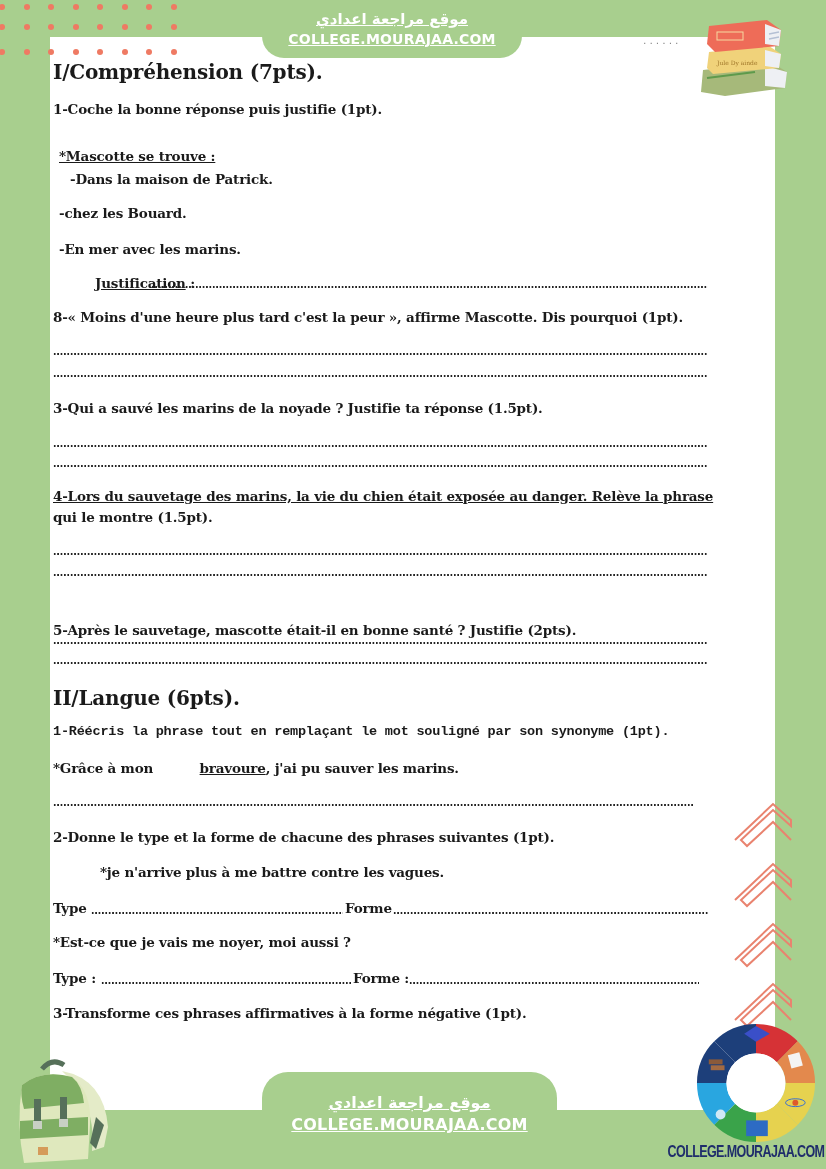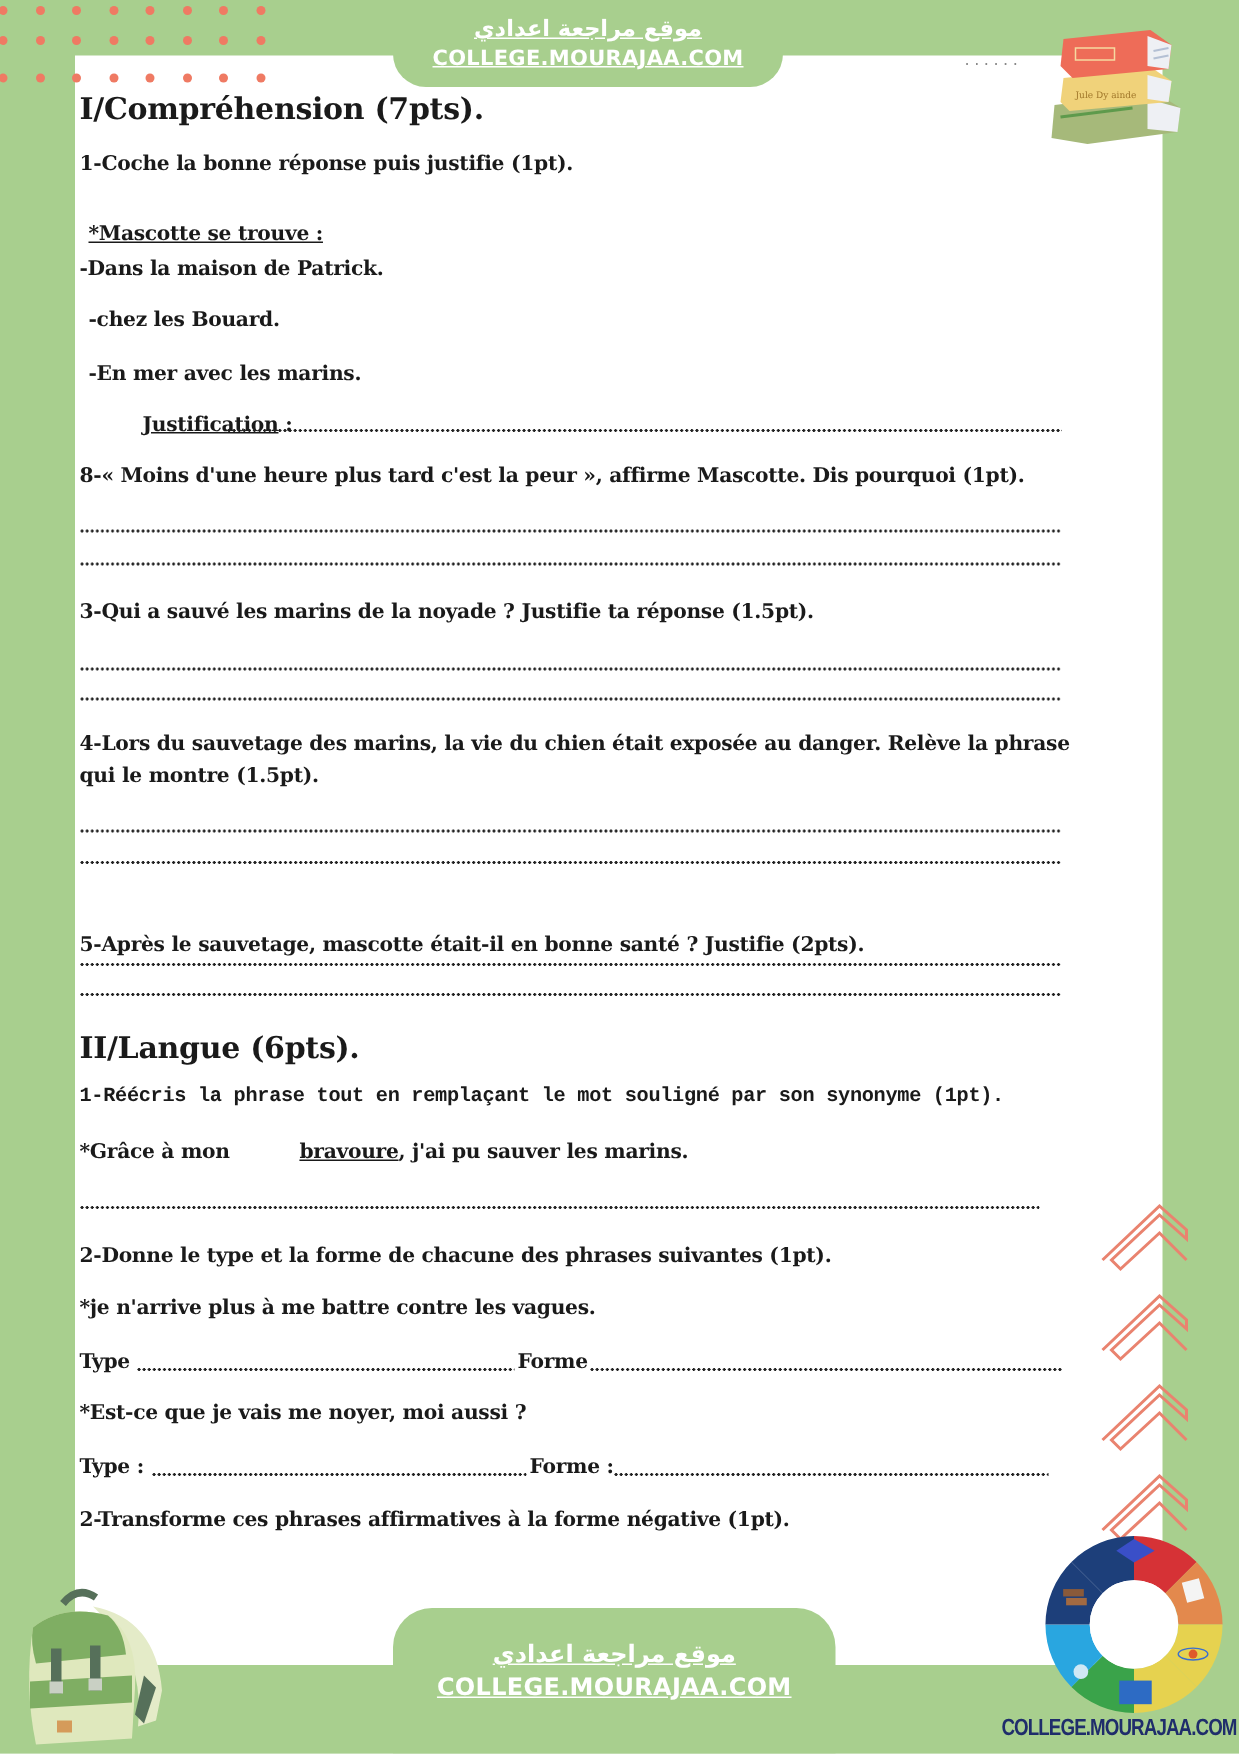--- a/index.html
+++ b/index.html
@@ -91,66 +91,66 @@
   <rect x="22" y="20" width="26" height="8" fill="none" stroke="#f6d9a0" stroke-width="1"></rect>
   <line x1="74" y1="22" x2="84" y2="20" stroke="#b4c0d4" stroke-width="1.5"></line>
   <line x1="74" y1="27" x2="84" y2="25" stroke="#b4c0d4" stroke-width="1.5"></line>
 </svg>
 
 <div class="doc">
   <div class="line section" style="top:0px;">I/Compréhension (7pts).</div>
 
   <div class="line" style="top:41px;">1-Coche la bonne réponse puis justifie (1pt).</div>
   <div class="line" style="top:88px; left:6px;text-decoration:underline;">*Mascotte se trouve :</div>
-  <div class="line" style="top:111px; left:0;">-Dans la maison de Patrick.</div>
+  <div class="line" style="top:111px; left:17px;">-Dans la maison de Patrick.</div>
   <div class="line" style="top:145px; left:6px;">-chez les Bouard.</div>
   <div class="line" style="top:181px; left:6px;">-En mer avec les marins.</div>
   <div class="line" style="top:215px;">
     <span class="u">Justification</span><span> :</span>
   </div>
   <div class="dots-line" style="top:226px; left:98px; width:557px;"></div>
 
   <div class="line" style="top:249px;">8-« Moins d'une heure plus tard c'est la peur », affirme Mascotte. Dis pourquoi (1pt).</div>
   <div class="dots-line" style="top:293px;"></div>
   <div class="dots-line" style="top:315px;"></div>
 
   <div class="line" style="top:340px;">3-Qui a sauvé les marins de la noyade ? Justifie ta réponse (1.5pt).</div>
   <div class="dots-line" style="top:385px;"></div>
   <div class="dots-line" style="top:405px;"></div>
 
-  <div class="line" style="top:428px;">4-Lors du sauvetage des marins, la vie du chien était exposée au danger. Relève la phrase</div>
+  <div class="line" style="top:428px;text-decoration:underline;">4-Lors du sauvetage des marins, la vie du chien était exposée au danger. Relève la phrase</div>
   <div class="line" style="top:449px;">qui le montre (1.5pt).</div>
   <div class="dots-line" style="top:493px;"></div>
   <div class="dots-line" style="top:514px;"></div>
 
   <div class="line" style="top:538px;margin-top:24px;">5-Après le sauvetage, mascotte était-il en bonne santé ? Justifie (2pts).</div>
   <div class="dots-line" style="top:582px;"></div>
   <div class="dots-line" style="top:602px;"></div>
 
   <div class="line section" style="top:626px;">II/Langue (6pts).</div>
   <div class="line" style="top:664px;font-family:Liberation Mono, monospace;">1-Réécris la phrase tout en remplaçant le mot souligné par son synonyme (1pt).</div>
   <div class="line" style="top:700px;">
     <span>*Grâce à mon </span><span class="u">bravoure</span><span>, j'ai pu sauver les marins.</span>
   </div>
   <div class="dots-line" style="top:744px; width:640px;"></div>
 
   <div class="line" style="top:769px;">2-Donne le type et la forme de chacune des phrases suivantes (1pt).</div>
-  <div class="line" style="top:804px;">*je n'arrive plus à me battre contre les vagues.</div>
+  <div class="line" style="top:804px;margin-left:47px;">*je n'arrive plus à me battre contre les vagues.</div>
   <div class="line" style="top:840px;">Type</div>
   <div class="dots-line" style="top:852px; left:38px; width:252px;"></div>
   <div class="line" style="top:840px; left:292px;">Forme</div>
   <div class="dots-line" style="top:852px; left:340px; width:315px;"></div>
 
   <div class="line" style="top:874px;">*Est-ce que je vais me noyer, moi aussi ?</div>
   <div class="line" style="top:910px;">Type :</div>
   <div class="dots-line" style="top:922px; left:48px; width:250px;"></div>
   <div class="line" style="top:910px; left:300px;">Forme :</div>
   <div class="dots-line" style="top:922px; left:356px; width:290px;"></div>
 
-  <div class="line" style="top:945px;">2-Transforme ces phrases affirmatives à la forme négative (1pt).</div>
+  <div class="line" style="top:945px;">3-Transforme ces phrases affirmatives à la forme négative (1pt).</div>
 </div>
 
 <svg class="chevrons" viewBox="0 0 60 250">
   <g fill="none" stroke="#e9836f" stroke-width="2">
     <path d="M2 50 L40 14 L58 30 L58 36 L40 20 L8 50 L14 56 L40 32 L58 50"></path>
     <path d="M2 110 L40 74 L58 90 L58 96 L40 80 L8 110 L14 116 L40 92 L58 110"></path>
     <path d="M2 170 L40 134 L58 150 L58 156 L40 140 L8 170 L14 176 L40 152 L58 170"></path>
     <path d="M2 230 L40 194 L58 210 L58 216 L40 200 L8 230 L14 236 L40 212 L58 230"></path>
   </g>
 </svg>

